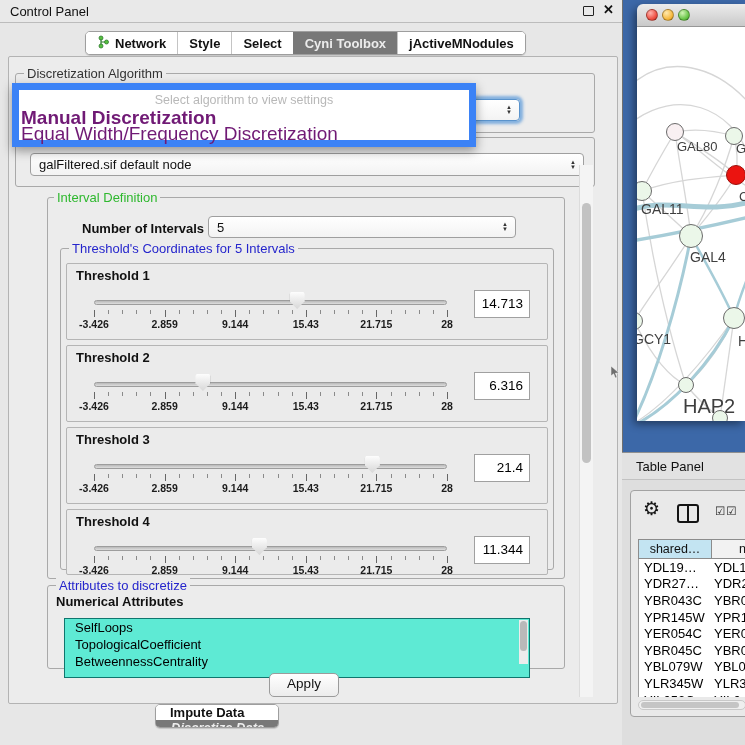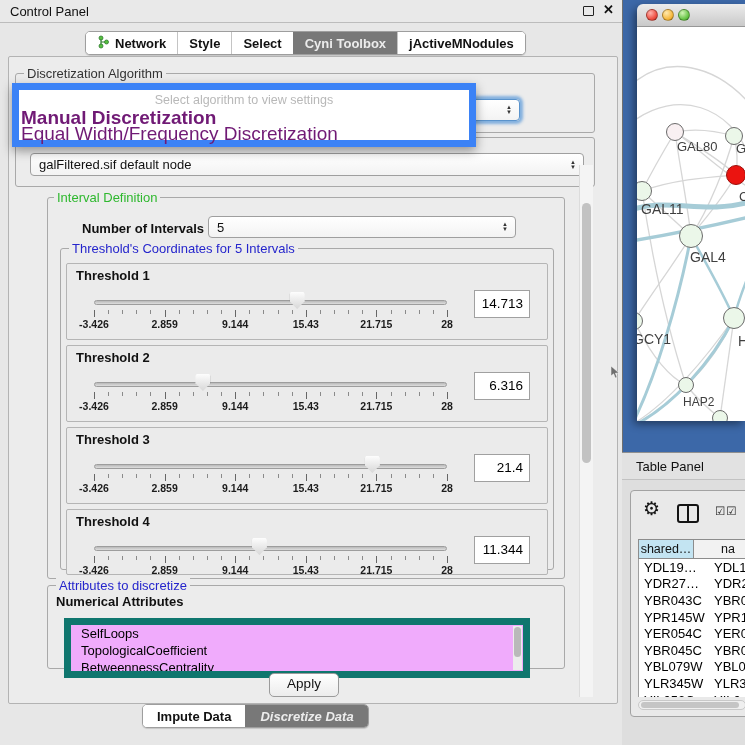--- a/index.html
+++ b/index.html
@@ -11,21 +11,21 @@
   .titlebar{position:absolute;left:0;top:0;width:622px;height:22px;background:#e9e9e9;border-bottom:1px solid #bcbcbc;}
   .titlebar .t{position:absolute;left:10px;top:4px;font-size:13px;color:#111;}
   .float-btn{position:absolute;right:28px;top:6px;width:9px;height:8px;border:1.5px solid #222;border-radius:1px;}
   .close-btn{position:absolute;right:8px;top:2px;font-size:13px;font-weight:bold;color:#111;}
 
   .seg-bar{position:absolute;display:flex;height:22px;background:#fff;border:1px solid #9e9e9e;border-radius:5px;overflow:hidden;box-shadow:0 1px 1px rgba(0,0,0,.15);}
   .seg{display:flex;align-items:center;gap:5px;padding:0 11px;font-size:13px;font-weight:bold;color:#111;background:#fff;border-left:1px solid #c4c4c4;white-space:nowrap;}
   .seg:first-child{border-left:none;}
   .seg.sel{background:#787878;color:#ececec;border-left-color:#787878;}
   .top-tabs{left:85px;top:31px;}
-  .bottom-tabs{left:142px;top:704px;font-size:13px;}
+  .bottom-tabs{left:155px;top:704px;font-size:13px;flex-direction:column;}
 
   .panel{position:absolute;left:8px;top:56px;width:608px;height:646px;background:#ececec;border:1px solid #b3b3b3;border-radius:2px;}
 
   .grp{position:absolute;border:1px solid #a9a9a9;border-radius:3px;}
   .grp .gl{position:absolute;top:-8px;left:8px;background:#ececec;padding:0 3px;font-size:13px;line-height:15px;color:#333;white-space:nowrap;}
   .gl.green{color:#2eb82e;}
   .gl.blue{color:#2525cc;}
 
   .combo{position:absolute;background:linear-gradient(#ffffff,#f3f3f3);border:1px solid #9f9f9f;border-radius:4px;font-size:13px;color:#111;display:flex;align-items:center;padding:0 22px 0 8px;box-sizing:border-box;}
   .combo.focus{border-color:#5a93cc;box-shadow:0 0 3px 2.5px rgba(110,165,220,.85);}
@@ -45,21 +45,21 @@
   .slider{position:absolute;left:27px;top:27px;width:353px;height:37px;}
   .track{position:absolute;left:0;top:9px;width:100%;height:5px;background:linear-gradient(#b9b9b9,#dedede);border:1px solid #9d9d9d;border-radius:4px;box-sizing:border-box;}
   .thr-thumb{position:absolute;top:1px;width:15px;height:17px;background:linear-gradient(#fdfdfd,#d7d7d7);clip-path:polygon(8% 0,92% 0,100% 12%,100% 55%,50% 100%,0 55%,0 12%);filter:drop-shadow(0 0 1px #787878);}
   .ticks{position:absolute;left:0;top:18px;width:100%;height:8px;}
   .tick{position:absolute;top:1px;width:1px;height:4px;background:#8a8a8a;}
   .tick.major{height:7px;background:#666;}
   .tick-labels{position:absolute;left:0;top:27px;width:100%;height:12px;}
   .tick-labels span{position:absolute;transform:translateX(-50%);font-size:10.5px;font-weight:bold;color:#1c1c1c;white-space:nowrap;}
   .thr-value{position:absolute;left:407px;top:26px;width:56px;height:28px;background:#fff;border:1px solid #a0a0a0;box-sizing:border-box;font-size:13.5px;color:#000;text-align:right;line-height:26px;padding-right:6px;}
 
-  .attr-list{position:absolute;left:16px;top:32px;width:466px;height:60px;background:#f0abfc;border:7px solid #0f766e;overflow:hidden;box-sizing:border-box;}
+  .attr-list{position:absolute;left:16px;top:32px;width:466px;height:60px;background:#5eead4;border:1px solid #0f766e;overflow:hidden;box-sizing:border-box;}
   .attr-item{font-size:13px;color:#000;line-height:17px;padding-left:10px;white-space:nowrap;}
   .attr-list .sb{position:absolute;right:1px;top:1px;width:9px;height:44px;background:#ececec;}
   .attr-list .sb .th{position:absolute;left:1px;top:1px;width:7px;height:30px;background:#b9b9b9;border-radius:4px;}
 
   .apply-btn{position:absolute;left:260px;top:616px;width:68px;height:22px;background:linear-gradient(#ffffff,#ececec);border:1px solid #9b9b9b;border-radius:5px;font-size:13.5px;color:#111;text-align:center;line-height:20px;}
 
   .v-scroll{position:absolute;left:570px;top:108px;width:13px;height:532px;background:#f4f4f4;border-left:1px solid #dcdcdc;}
   .v-scroll .th{position:absolute;left:2px;top:38px;width:9px;height:260px;background:#c2c2c2;border-radius:5px;}
 
   
@@ -78,21 +78,21 @@
   .tp-title{position:absolute;left:622px;top:452px;width:123px;height:28px;background:#e2e2e2;border-top:1px solid #8f8f8f;border-bottom:1px solid #c2c2c2;box-sizing:border-box;}
   .tp-title span{position:absolute;left:14px;top:6px;font-size:13px;color:#111;}
   .tp-bg{position:absolute;left:622px;top:480px;width:123px;height:265px;background:#dedede;}
   .tp-inner{position:absolute;left:630px;top:490px;width:116px;height:225px;background:#e9e9e9;border:1px solid #a2a2a2;border-radius:4px 0 0 4px;}
   .gear{position:absolute;left:12px;top:6px;font-size:19px;color:#141414;}
   .col-icon{position:absolute;left:46px;top:13px;width:18px;height:15px;border:2px solid #141414;border-radius:3px;}
   .col-icon:after{content:"";position:absolute;left:50%;top:0;bottom:0;width:2px;background:#141414;transform:translateX(-50%);}
   .checks{position:absolute;left:84px;top:13px;font-size:11.5px;letter-spacing:1px;color:#222;}
   .tp-header{position:absolute;left:7px;top:48px;height:20px;display:flex;}
   .tp-hcell{box-sizing:border-box;border:1px solid #8c8c8c;font-size:12.5px;color:#111;text-align:center;line-height:18px;}
-  .tp-hcell.c1{width:56px;background:#c3e4f2;}
+  .tp-hcell.c1{width:74px;background:#c3e4f2;}
   .tp-hcell.c2{width:70px;background:#f2f2f2;margin-left:-1px;}
   .tp-body{position:absolute;left:7px;top:68px;width:140px;height:138px;background:#fff;border-left:1px solid #9f9f9f;overflow:hidden;}
   .tp-row{display:flex;height:16.6px;font-size:13px;color:#000;align-items:center;white-space:nowrap;}
   .tp-row .c1{width:64px;padding-left:5px;overflow:hidden;}
   .tp-row .c2{padding-left:6px;}
   .h-scroll{position:absolute;left:7px;top:209px;width:108px;height:10px;background:#efefef;border:1px solid #c9c9c9;border-radius:5px;box-sizing:border-box;}
   .h-scroll .th{position:absolute;left:2px;top:1px;width:98px;height:6px;background:#c5c5c5;border-radius:3px;}
 
   .cursor{position:absolute;left:611px;top:365px;z-index:60;}
 </style>
@@ -426,21 +426,21 @@
         <span class="net-label" style="left: 102px; top: 162px; font-size: 13px;">C</span>
         <div class="net-node" style="left: -5px; top: 154px; width: 20px; height: 20px; background: rgb(235, 247, 233);"></div>
         <span class="net-label" style="left: 4px; top: 174px; font-size: 14px;">GAL11</span>
         <div class="net-node" style="left: 42px; top: 197px; width: 24px; height: 24px; background: rgb(235, 247, 233);"></div>
         <span class="net-label" style="left: 53px; top: 222px; font-size: 14px;">GAL4</span>
         <div class="net-node" style="left: -12px; top: 285px; width: 18px; height: 18px; background: rgb(235, 247, 233);"></div>
         <span class="net-label" style="left: -4px; top: 304px; font-size: 14px;">GCY1</span>
         <div class="net-node" style="left: 86px; top: 280px; width: 22px; height: 22px; background: rgb(235, 247, 233);"></div>
         <span class="net-label" style="left: 101px; top: 306px; font-size: 14px;">H</span>
         <div class="net-node" style="left: 41px; top: 350px; width: 16px; height: 16px; background: rgb(235, 247, 233);"></div>
-        <span class="net-label" style="left: 46px; top: 368px; font-size: 12px;">HAP2</span>
+        <span class="net-label" style="left: 46px; top: 368px; font-size: 20px;">HAP2</span>
         <div class="net-node" style="left: 75px; top: 383px; width: 16px; height: 16px; background: rgb(235, 247, 233);"></div>
       </div>
   </div>
 
   <div class="tp-title">
     <span>Table Panel</span>
   </div>
   <div class="tp-bg"></div>
 
   <div class="tp-inner">

